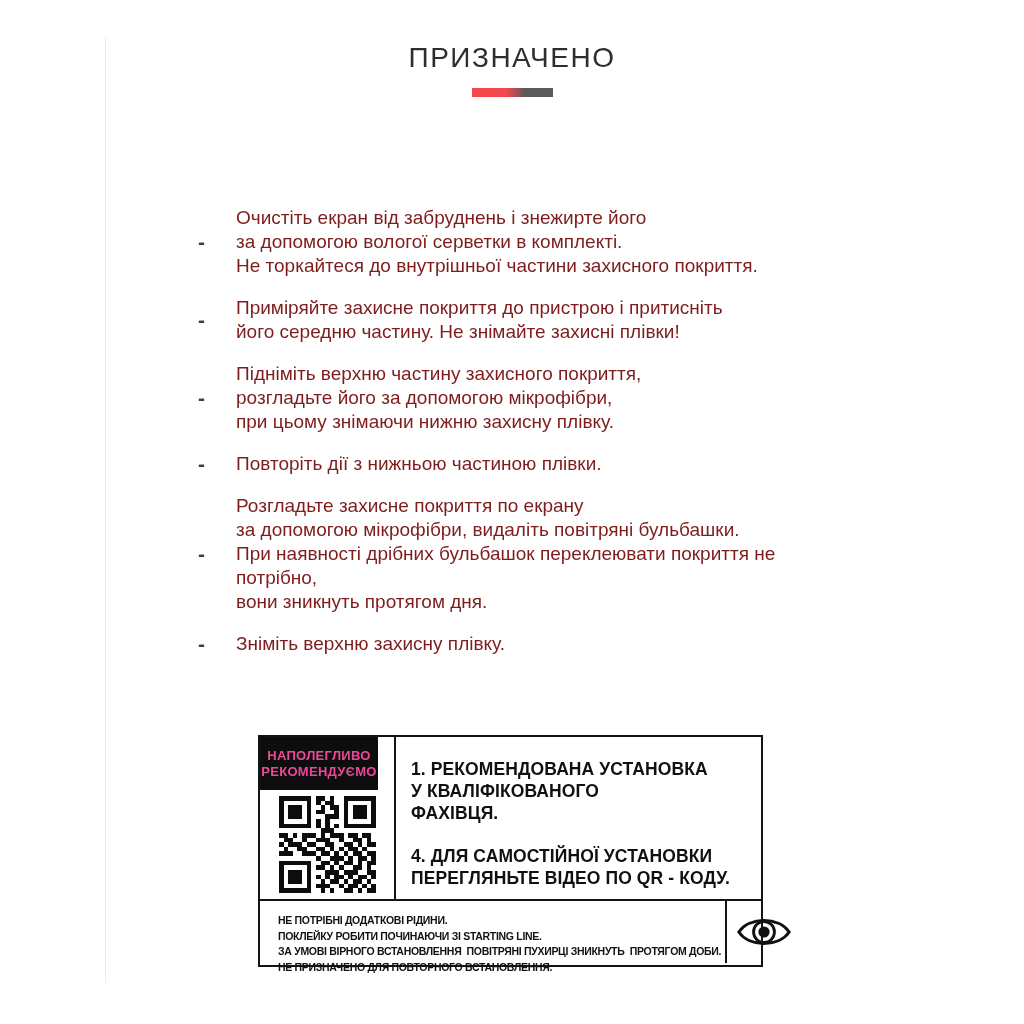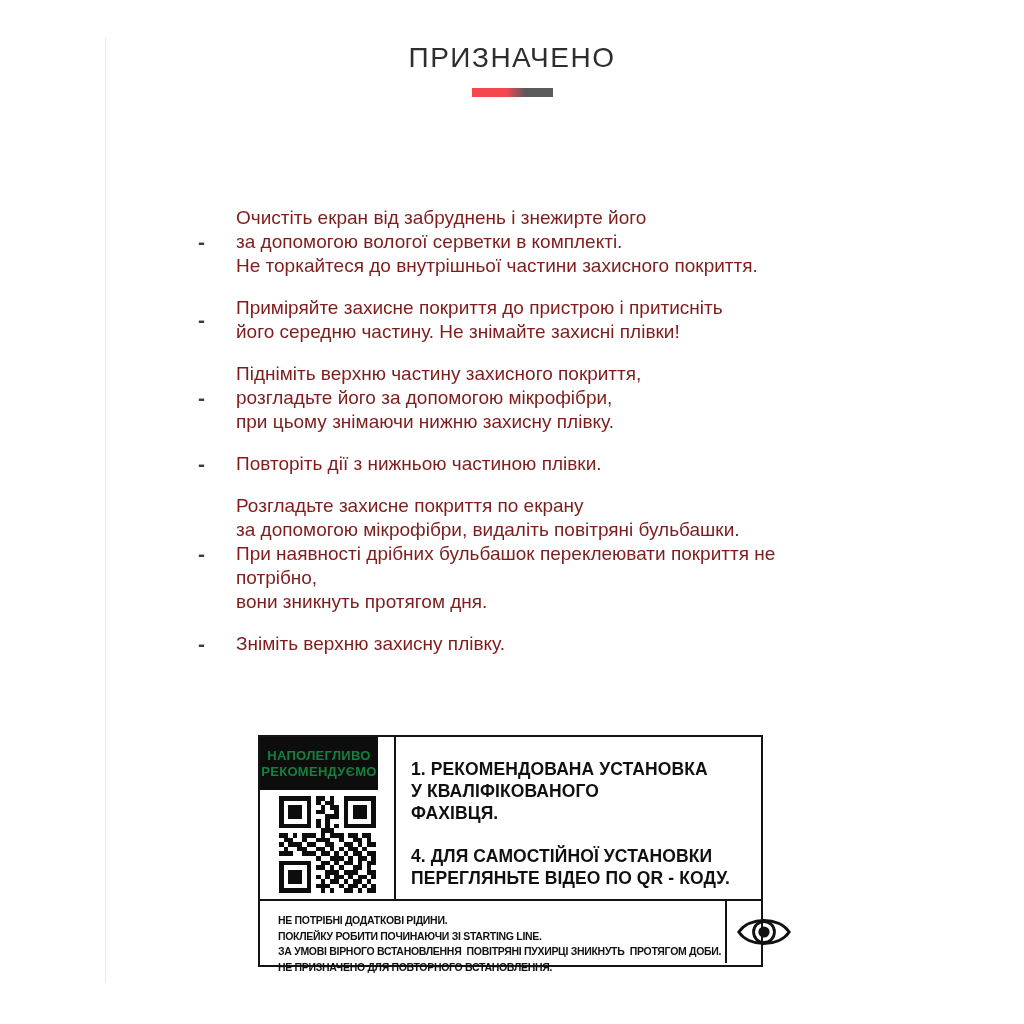--- a/index.html
+++ b/index.html
@@ -70,21 +70,21 @@
   }
   .qr-cell {
     width: 136px;
     flex: 0 0 136px;
     border-right: 2px solid #141414;
   }
   .badge {
     height: 53px;
     margin-right: 16px;
     background: #0d0d0d;
-    color: #15803d;
+    color: #ec4899;
     display: flex;
     align-items: center;
     justify-content: center;
     text-align: center;
     font-size: 13px;
     font-weight: 700;
     line-height: 16px;
     letter-spacing: 0.3px;
     white-space: pre-line;
   }

